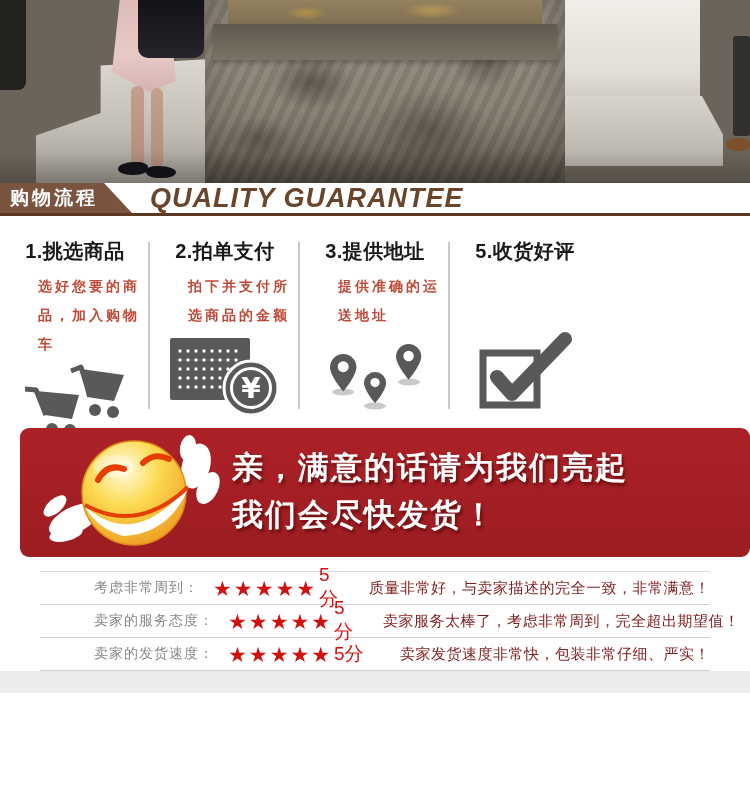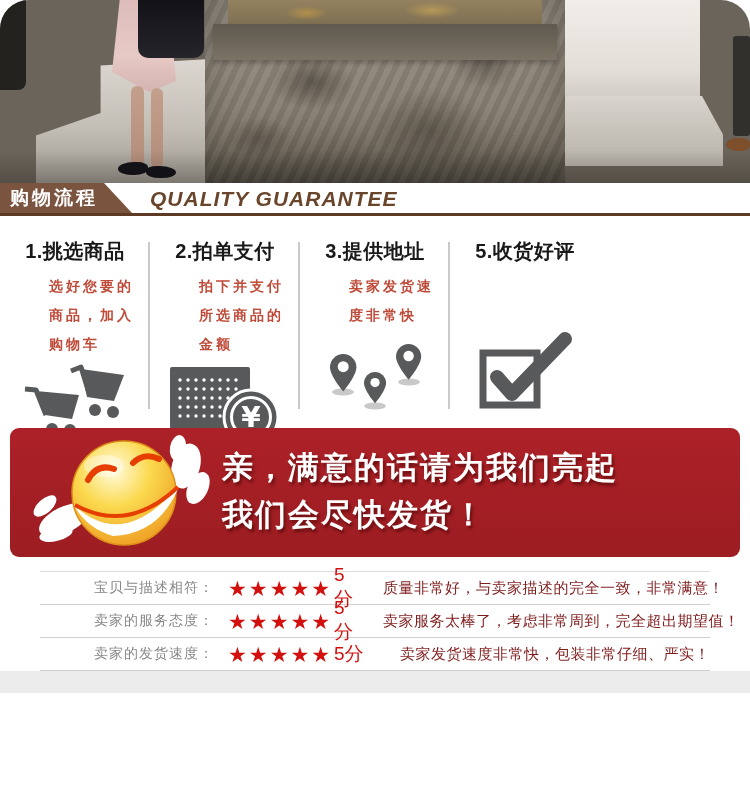--- a/index.html
+++ b/index.html
@@ -1,17 +1,17 @@
 <!DOCTYPE html>
 <html><head>
 <meta charset="utf-8">
 <style>
   html,body{margin:0;padding:0;background:#fff;}
   body{width:750px;font-family:"Liberation Sans","DejaVu Sans",sans-serif;-webkit-font-smoothing:antialiased;}
-  .page{width:750px;height:792px;position:relative;background:#fff;overflow:hidden;border-radius:29px;}
+  .page{width:750px;height:792px;position:relative;background:#fff;overflow:hidden;}
 
   
   .hero{position:relative;width:750px;height:183px;overflow:hidden;
     background:
       repeating-linear-gradient(90deg, rgba(0,0,0,.10) 0 2px, transparent 2px 46px),
       repeating-linear-gradient(180deg, rgba(0,0,0,.07) 0 1px, transparent 1px 15px),
       linear-gradient(180deg,#4f4a43 0%,#5d574f 28%,#6f6必须75 0,#72695f 55%,#7d7468 78%,#5f594f 100%);
     background-color:#6b645a;}
   .hero>div{position:absolute;}
   .marble-left{left:36px;top:58px;width:190px;height:125px;
@@ -53,32 +53,32 @@
   .person-right{left:733px;top:36px;width:17px;height:100px;background:#32302d;border-radius:3px;}
   .shoe-right{left:726px;top:138px;width:24px;height:13px;border-radius:50% 40% 40% 50%;background:#7d4f2a;}
   .dark-left-figure{left:0;top:0;width:26px;height:90px;background:#23221f;border-radius:0 0 8px 0;}
   .ground-shade{left:0;top:150px;width:750px;height:33px;background:linear-gradient(180deg,transparent,rgba(0,0,0,.22));}
 
   
   .proc-header{position:relative;width:750px;height:30px;background:#fff;border-bottom:3px solid #5c3a23;}
   .proc-header .ribbon{position:absolute;left:0;top:0;width:142px;height:30px;background:#7b5440;
     clip-path:polygon(0 0,104px 0,132px 100%,0 100%);}
   .proc-header .cn{position:absolute;left:10px;top:0;line-height:30px;color:#fff;font-size:19px;font-weight:bold;letter-spacing:3px;}
-  .proc-header .en{position:absolute;left:150px;top:0;line-height:31px;color:#69452b;font-size:21px;font-weight:bold;font-style:italic;letter-spacing:1px;}
+  .proc-header .en{position:absolute;left:150px;top:0;line-height:31px;color:#69452b;font-size:27px;font-weight:bold;font-style:italic;letter-spacing:1px;}
 
   
   .steps{display:flex;width:736px;height:209px;background:#fff;}
   .step{position:relative;width:150px;height:209px;display:flex;flex-direction:column;box-sizing:border-box;}
   .step:not(:last-child)::after{content:"";position:absolute;right:0;top:26px;bottom:16px;width:2px;background:#c9c9c9;}
   .step-title{margin-top:22px;text-align:center;color:#191919;font-size:20px;font-weight:bold;letter-spacing:0.5px;}
-  .step-desc{margin-top:7px;padding:0 8px 0 49px;color:#bf4a38;font-size:14px;font-weight:bold;letter-spacing:3px;line-height:29px;text-align:left;}
+  .step-desc{margin-top:7px;padding:0 8px 0 38px;color:#bf4a38;font-size:14px;font-weight:bold;letter-spacing:3px;line-height:29px;text-align:left;}
   .step-icon{margin-top:auto;margin-bottom:14px;display:flex;justify-content:center;align-items:flex-end;height:92px;}
 
   
-  .banner{position:relative;margin:3px 10px 0 10px;width:730px;height:129px;border-radius:9px;
+  .banner{position:relative;margin:3px 10px 0 20px;width:730px;height:129px;border-radius:9px;
     background:linear-gradient(180deg,#ac2127 0%,#9c1d22 100%);overflow:hidden;}
   .banner-smiley{position:absolute;left:18px;top:2px;}
   .banner-text{position:absolute;left:212px;top:16px;color:#fff;font-size:31px;font-weight:bold;letter-spacing:2px;line-height:47px;text-shadow:2px 3px 3px rgba(60,0,0,.55);}
 
   
   .notice{margin:20px auto 0 auto;width:545px;color:#9d6c52;font-size:15px;line-height:27px;letter-spacing:1.5px;text-align:justify;}
 
   
   .ratings{margin:14px 40px 0 40px;border-top:1px solid #dcdcdc;}
   .rating-row{display:flex;align-items:center;height:33px;border-bottom:1px solid #cfcfcf;padding-left:54px;box-sizing:border-box;}
@@ -155,21 +155,21 @@
           <rect x="9" y="18" width="64" height="44" fill="url(#kbdots)"></rect>
           <circle cx="82" cy="58" r="27" fill="#58595b" stroke="#ffffff" stroke-width="3"></circle>
           <circle cx="82" cy="58" r="19.5" fill="none" stroke="#ffffff" stroke-width="3"></circle>
           <text x="82" y="68" font-size="28" font-weight="bold" fill="#ffffff" text-anchor="middle" font-family="DejaVu Sans, sans-serif">¥</text>
         </svg>
       </div>
     </div>
 
     <div class="step">
       <div class="step-title">3.提供地址</div>
-      <div class="step-desc">卖家发货速度非常快</div>
+      <div class="step-desc">提供准确的运送地址</div>
       <div class="step-icon">
         <svg width="108" height="86" viewBox="0 0 108 86">
           <g fill="#58595b">
             <ellipse cx="22" cy="62" rx="11" ry="3.5" fill="#c9c9c9"></ellipse>
             <ellipse cx="54" cy="76" rx="11" ry="3.5" fill="#c9c9c9"></ellipse>
             <ellipse cx="88" cy="52" rx="11" ry="3.5" fill="#c9c9c9"></ellipse>
             <g transform="translate(9,24) scale(1.1)">
               <path d="M12 0 C5.4 0 0 5.4 0 12 C0 20 12 34 12 34 C12 34 24 20 24 12 C24 5.4 18.6 0 12 0 Z"></path>
               <circle cx="12" cy="11.5" r="5" fill="#ffffff"></circle>
             </g>
@@ -226,21 +226,21 @@
     </div>
     <div class="banner-text">
       <div>亲，满意的话请为我们亮起</div>
       <div>我们会尽快发货！</div>
     </div>
   </div>
 
 
   <div class="ratings">
     <div class="rating-row">
-      <div class="rating-label">宝贝与描述相符：</div>
+      <div class="rating-label">考虑非常周到：</div>
       <div class="rating-stars">★★★★★</div>
       <div class="rating-score">5分</div>
       <div class="rating-comment">质量非常好，与卖家描述的完全一致，非常满意！</div>
     </div>
     <div class="rating-row">
       <div class="rating-label">卖家的服务态度：</div>
       <div class="rating-stars">★★★★★</div>
       <div class="rating-score">5分</div>
       <div class="rating-comment">卖家服务太棒了，考虑非常周到，完全超出期望值！</div>
     </div>

